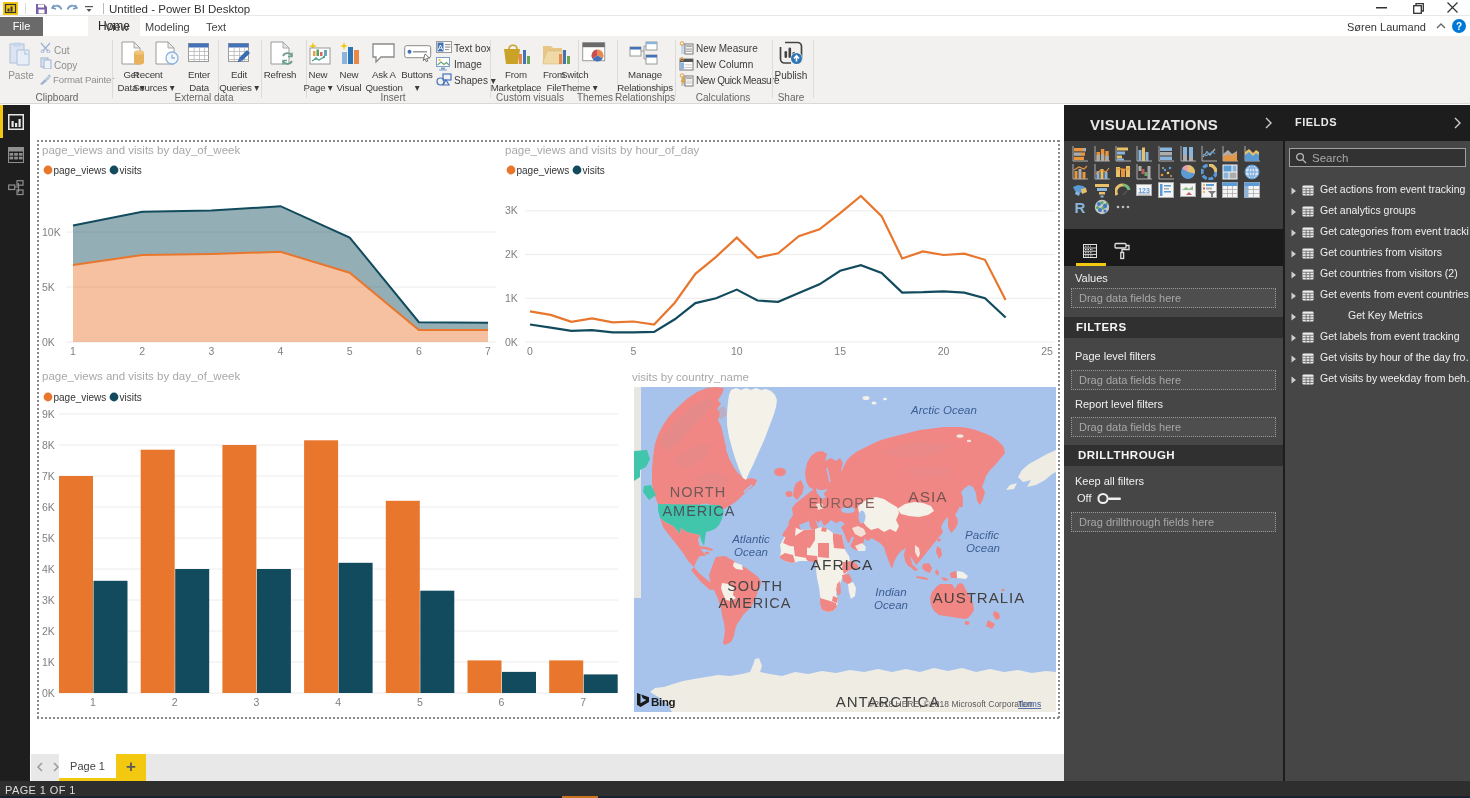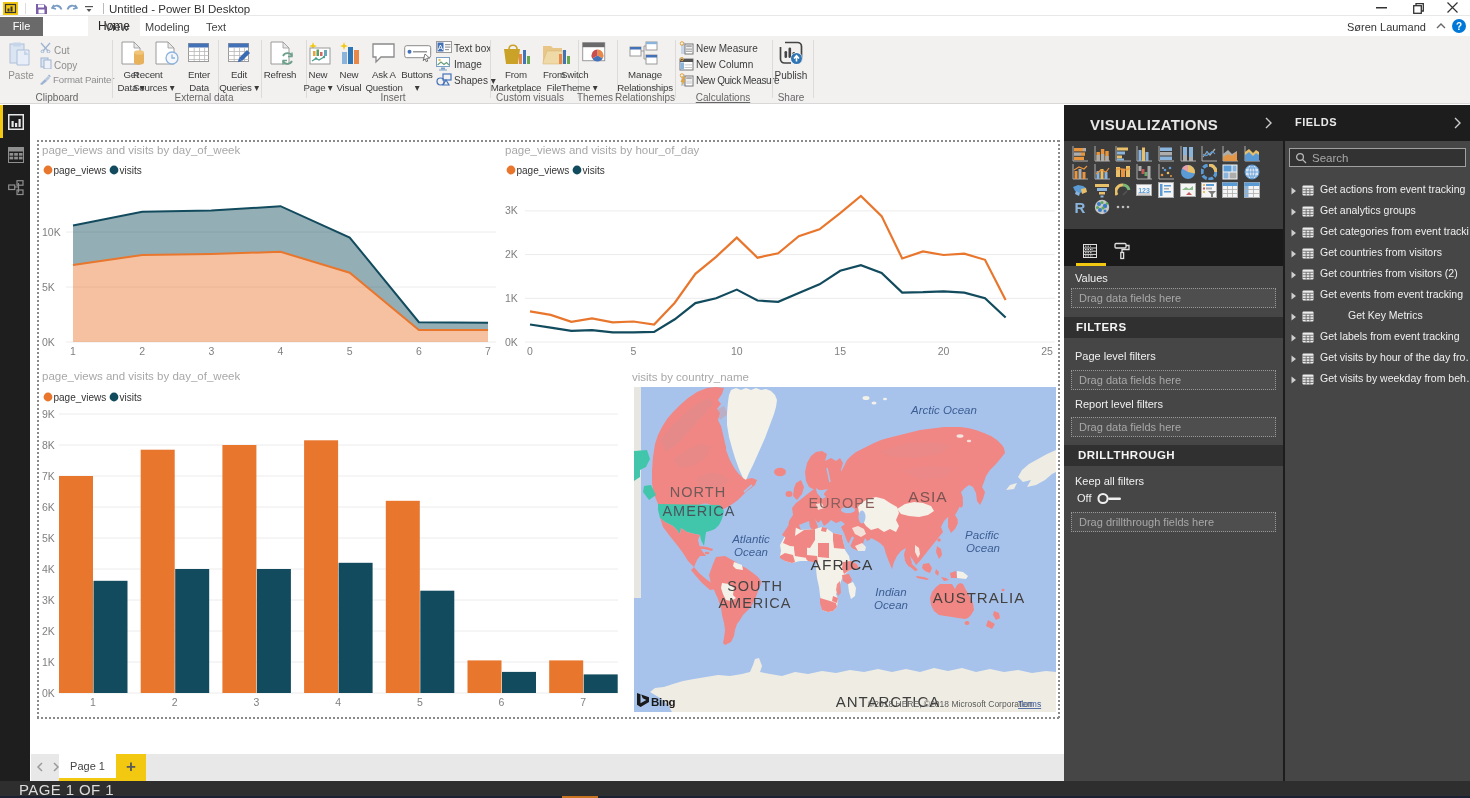--- a/index.html
+++ b/index.html
@@ -263,21 +263,21 @@
 <div style="position:absolute;left:696px;top:58px;font-size:10px;color:#3b3b3b;line-height:13px;white-space:nowrap;">New Column</div>
 <svg class="ab" style="left:679px;top:73px" width="15" height="14" viewBox="0 0 15 14">
     <path d="M2 4 l4-3 v12 h-4 z" fill="#c8d6ea"></path>
     <rect x="6" y="3" width="8" height="10" fill="#fff" stroke="#777"></rect>
     <rect x="7.2" y="4.2" width="5.6" height="2" fill="#aaa"></rect>
     <rect x="7.2" y="7.4" width="5.6" height="3.6" fill="#ddd"></rect>
     <path d="M4 4 l-2.5 5 h2 l-1 4 4 -5.5 h-2 l1.8 -3.5 z" fill="#E2A33D"></path>
     <circle cx="3" cy="2.5" r="1.8" fill="none" stroke="#E2A33D"></circle>
   </svg>
 <div style="position:absolute;left:696px;top:74px;font-size:10px;color:#3b3b3b;line-height:13px;white-space:nowrap;letter-spacing:-0.4px;">New Quick Measure</div>
-<div style="position:absolute;left:678px;top:92px;width:90px;height:12px;font-size:10px;color:#666;text-align:center;line-height:12px;white-space:nowrap;text-decoration:underline;">Calculations</div>
+<div style="position:absolute;left:678px;top:92px;width:90px;height:12px;font-size:10px;color:#666;text-align:center;line-height:12px;white-space:nowrap;">Calculations</div>
 <div style="position:absolute;left:772px;top:40px;width:1px;height:58px;background:#dcdbda;"></div>
 <svg class="ab" style="left:779px;top:41px" width="24" height="24" viewBox="0 0 24 24">
     <path d="M6 1.5 h12.5 a4 4 0 0 1 4 4 v12.5 a4 4 0 0 1 -4 4 h-2" fill="none" stroke="#444" stroke-width="1.7"></path>
     <path d="M12 22 h-6.5 a4 4 0 0 1 -4 -4 v-12" fill="none" stroke="#444" stroke-width="1.7"></path>
     <rect x="5.5" y="10" width="2.6" height="7" rx="1.3" fill="#444"></rect>
     <rect x="9.5" y="6.5" width="2.6" height="10.5" rx="1.3" fill="#444"></rect>
     <rect x="13.5" y="11" width="2.6" height="6" rx="1.3" fill="#444"></rect>
     <circle cx="17.5" cy="17.5" r="6" fill="#fff"></circle>
     <circle cx="17.5" cy="17.5" r="5.5" fill="#2E75B5"></circle>
     <path d="M17.5 20.5 v-5 M15 17.5 l2.5 -2.7 2.5 2.7" fill="none" stroke="#fff" stroke-width="1.6"></path>
@@ -808,21 +808,21 @@
     <path d="M0.5 3.2 H11.5 M0.5 5.8 H11.5 M0.5 8.4 H11.5 M4.2 3.2 V10.5 M7.9 3.2 V10.5" stroke="#6a6a6a" stroke-width="0.9"></path>
   </svg>
 <div style="position:absolute;left:1320px;top:267px;font-size:10.5px;color:#f0f0f0;line-height:13.5px;white-space:nowrap;">Get countries from visitors (2)</div>
 <svg class="ab" style="left:1291px;top:292px" width="6" height="8" viewBox="0 0 6 8">
     <path d="M0.5 0.5 L5 4 L0.5 7.5 Z" fill="#cfcfcf"></path>
   </svg>
 <svg class="ab" style="left:1302px;top:290px" width="12" height="11" viewBox="0 0 12 11">
     <rect x="0.5" y="0.5" width="11" height="10" rx="1" fill="#ededed"></rect>
     <path d="M0.5 3.2 H11.5 M0.5 5.8 H11.5 M0.5 8.4 H11.5 M4.2 3.2 V10.5 M7.9 3.2 V10.5" stroke="#6a6a6a" stroke-width="0.9"></path>
   </svg>
-<div style="position:absolute;left:1320px;top:288px;font-size:10.5px;color:#f0f0f0;line-height:13.5px;white-space:nowrap;">Get events from event tracking</div>
+<div style="position:absolute;left:1320px;top:288px;font-size:10.5px;color:#f0f0f0;line-height:13.5px;white-space:nowrap;">Get events from event countries</div>
 <svg class="ab" style="left:1291px;top:313px" width="6" height="8" viewBox="0 0 6 8">
     <path d="M0.5 0.5 L5 4 L0.5 7.5 Z" fill="#cfcfcf"></path>
   </svg>
 <svg class="ab" style="left:1302px;top:311px" width="12" height="11" viewBox="0 0 12 11">
     <rect x="0.5" y="0.5" width="11" height="10" rx="1" fill="#ededed"></rect>
     <path d="M0.5 3.2 H11.5 M0.5 5.8 H11.5 M0.5 8.4 H11.5 M4.2 3.2 V10.5 M7.9 3.2 V10.5" stroke="#6a6a6a" stroke-width="0.9"></path>
   </svg>
 <div style="position:absolute;left:1320px;top:309px;font-size:10.5px;color:#f0f0f0;line-height:13.5px;white-space:nowrap;margin-left:28px;">Get Key Metrics</div>
 <svg class="ab" style="left:1291px;top:334px" width="6" height="8" viewBox="0 0 6 8">
     <path d="M0.5 0.5 L5 4 L0.5 7.5 Z" fill="#cfcfcf"></path>
@@ -842,14 +842,14 @@
 <div style="position:absolute;left:1320px;top:351px;font-size:10.5px;color:#f0f0f0;line-height:13.5px;white-space:nowrap;">Get visits by hour of the day fro…</div>
 <svg class="ab" style="left:1291px;top:376px" width="6" height="8" viewBox="0 0 6 8">
     <path d="M0.5 0.5 L5 4 L0.5 7.5 Z" fill="#cfcfcf"></path>
   </svg>
 <svg class="ab" style="left:1302px;top:374px" width="12" height="11" viewBox="0 0 12 11">
     <rect x="0.5" y="0.5" width="11" height="10" rx="1" fill="#ededed"></rect>
     <path d="M0.5 3.2 H11.5 M0.5 5.8 H11.5 M0.5 8.4 H11.5 M4.2 3.2 V10.5 M7.9 3.2 V10.5" stroke="#6a6a6a" stroke-width="0.9"></path>
   </svg>
 <div style="position:absolute;left:1320px;top:372px;font-size:10.5px;color:#f0f0f0;line-height:13.5px;white-space:nowrap;">Get visits by weekday from beh…</div>
 <div style="position:absolute;left:0px;top:781px;width:1470px;height:15px;background:#2e2e2e;"></div>
-<div style="position:absolute;left:19px;top:784px;font-size:15px;color:#dcdcdc;line-height:12px;white-space:nowrap;letter-spacing:0.4px;">PAGE 1 OF 1</div>
+<div style="position:absolute;left:5px;top:784px;font-size:11px;color:#dcdcdc;line-height:12px;white-space:nowrap;letter-spacing:0.4px;">PAGE 1 OF 1</div>
 <div style="position:absolute;left:0px;top:796px;width:1470px;height:2px;background:#1a2130;"></div>
 <div style="position:absolute;left:562px;top:796px;width:36px;height:2px;background:#C8731F;"></div>
 </body></html>

